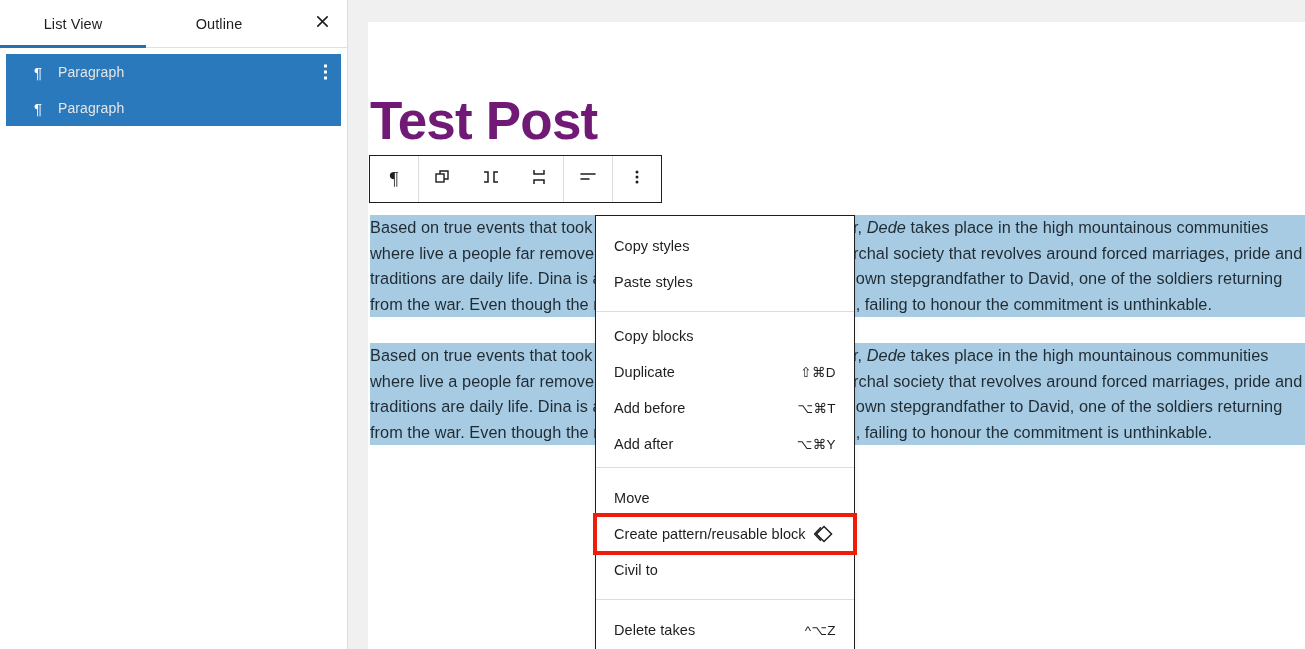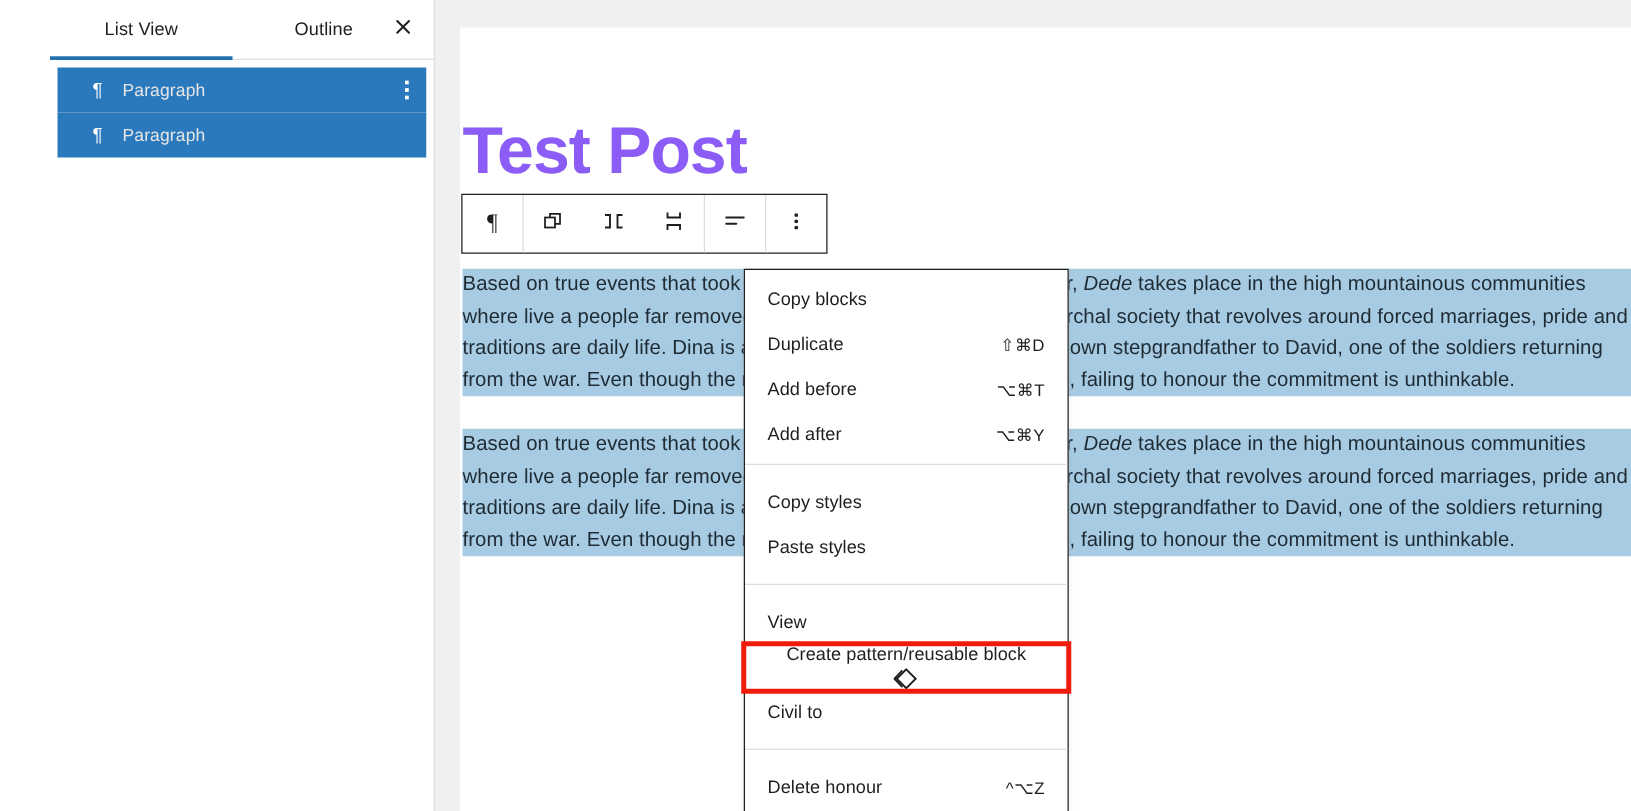--- a/index.html
+++ b/index.html
@@ -25,21 +25,20 @@
   #list-view-panel {
     position: absolute;
     left: 0;
     top: 0;
     width: 348px;
     height: 649px;
     background: #ffffff;
     border-right: 1px solid #ddd;
     box-sizing: border-box;
     z-index: 5;
-    padding-left: 40px;
   }
 
   #panel-tabs {
     position: relative;
     display: flex;
     height: 48px;
     align-items: stretch;
     border-bottom: 1px solid #e0e0e0;
     box-sizing: border-box;
   }
@@ -141,21 +140,21 @@
     background: #ffffff;
     overflow: hidden;
   }
 
   #post-title {
     position: absolute;
     left: 2px;
     top: 72px;
     font-size: 53px;
     font-weight: bold;
-    color: #8b5cf6;
+    color: #701a75;
     letter-spacing: -0.8px;
     line-height: 1;
     font-family: "Liberation Sans", sans-serif;
   }
 
   .para-block {
     position: absolute;
     left: 2px;
     width: 940px;
     font-size: 16.3px;
@@ -238,21 +237,20 @@
     letter-spacing: 0.4px;
   }
   .menu-item .menu-icon {
     display: flex;
     align-items: center;
   }
   .menu-item.highlighted {
     outline: 4px solid #f01c0a;
     outline-offset: -1px;
     z-index: 3;
-    flex-direction: column;
   }
 </style>
 </head>
 <body>
 
 <div id="root">
 
   <div id="list-view-panel">
 
     <div id="panel-tabs">
@@ -353,20 +351,31 @@
             <circle cx="10" cy="10" r="1.5" fill="#1e1e1e"></circle>
             <circle cx="10" cy="15" r="1.5" fill="#1e1e1e"></circle>
           </svg>
         </span>
       </div>
     </div>
   </div>
 
   <div id="block-menu">
 
+    <div class="menu-section" style="padding:12px 0 11px 0;">
+      <div class="menu-item">
+        <span>Copy styles</span>
+        <span class="shortcut"></span>
+      </div>
+      <div class="menu-item">
+        <span>Paste styles</span>
+        <span class="shortcut"></span>
+      </div>
+    </div>
+
     <div class="menu-section" style="padding:6px 0 5px 0;">
       <div class="menu-item">
         <span>Copy blocks</span>
         <span class="shortcut"></span>
       </div>
       <div class="menu-item">
         <span>Duplicate</span>
         <span class="shortcut">⇧⌘D</span>
       </div>
       <div class="menu-item">
@@ -374,51 +383,40 @@
         <span class="shortcut">⌥⌘T</span>
       </div>
       <div class="menu-item">
         <span>Add after</span>
         <span class="shortcut">⌥⌘Y</span>
       </div>
     </div>
 
     <div class="menu-section" style="padding:12px 0 11px 0;">
       <div class="menu-item">
-        <span>Copy styles</span>
-        <span class="shortcut"></span>
-      </div>
-      <div class="menu-item">
-        <span>Paste styles</span>
-        <span class="shortcut"></span>
-      </div>
-    </div>
-
-    <div class="menu-section" style="padding:12px 0 11px 0;">
-      <div class="menu-item">
-        <span>View</span>
+        <span>Move</span>
         <span class="shortcut"></span>
       </div>
       <div class="menu-item highlighted">
         <span>Create pattern/reusable block</span>
         <span class="menu-icon">
           <svg width="24" height="22" viewBox="0 0 26 22" aria-hidden="true">
             <path d="M13 2.8 L21.2 11 L13 19.2 L4.8 11 Z" fill="none" stroke="#1e1e1e" stroke-width="1.6"></path>
             <path d="M5.2 4.2 L-1.2 11 L5.2 17.8" fill="none" stroke="#1e1e1e" stroke-width="1.6" stroke-linecap="round" stroke-linejoin="round" transform="translate(4,0)"></path>
           </svg>
         </span>
       </div>
       <div class="menu-item">
         <span>Civil to</span>
         <span class="shortcut"></span>
       </div>
     </div>
 
     <div class="menu-section" style="padding:12px 0 12px 0;">
       <div class="menu-item">
-        <span>Delete honour</span>
+        <span>Delete takes</span>
         <span class="shortcut">^⌥Z</span>
       </div>
     </div>
 
   </div>
 
 </div>
 
 </body></html>

